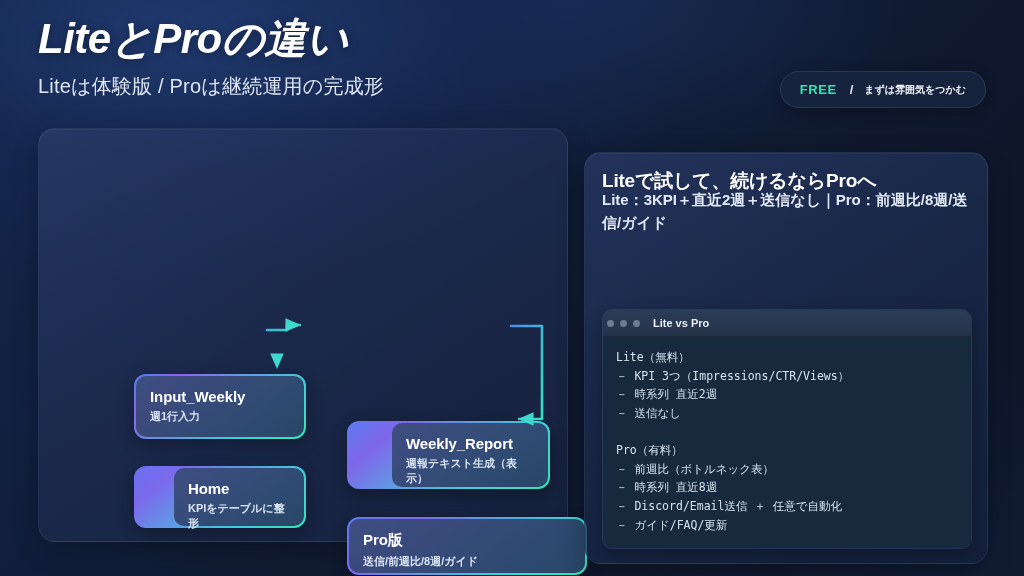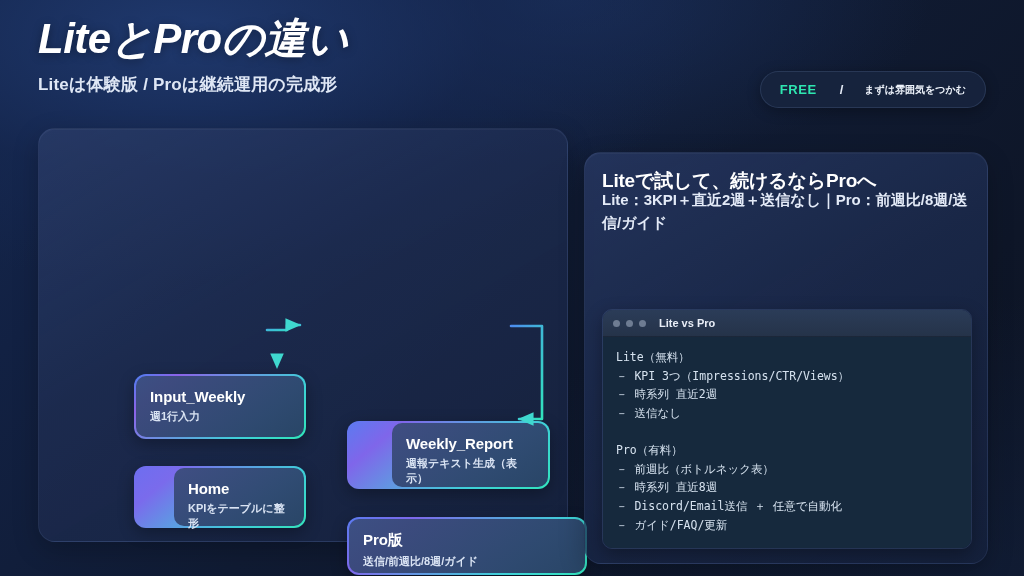--- a/index.html
+++ b/index.html
@@ -39,34 +39,34 @@
     font-weight: bold;
     color: #ffffff;
     letter-spacing: -0.5px;
     line-height: 1.18;
     text-shadow: 0 2px 10px rgba(0,0,0,0.35);
     white-space: nowrap;
     font-style: italic;
   }
   .subtitle {
     margin-top: 9px;
-    font-size: 17px;
-    font-weight: bold;
+    font-size: 20px;
+    font-weight: normal;
     color: #dfe7f5;
     letter-spacing: 0.2px;
     white-space: nowrap;
   }
 
   .badge {
     position: absolute;
     right: 38px;
     top: 71px;
     display: flex;
     align-items: center;
-    gap: 21px;
+    gap: 11px;
     padding: 10px 19px;
     border-radius: 999px;
     background: rgba(23,36,62,0.92);
     border: 1px solid rgba(120,150,200,0.18);
     box-shadow: 0 3px 14px rgba(0,0,0,0.30);
   }
   .badge-free {
     font-size: 13px;
     font-weight: bold;
     letter-spacing: 0.6px;
@@ -139,21 +139,21 @@
     border-radius: 10px;
     overflow: hidden;
     border: 1px solid rgba(120,150,200,0.16);
     box-shadow: 0 6px 18px rgba(0,0,0,0.32);
   }
   .codebar {
     height: 26px;
     background: linear-gradient(180deg, #2b3c58 0%, #253349 100%);
     display: flex;
     align-items: center;
-    padding: 0 10px;
+    padding: 0 4px;
     gap: 6px;
     border-bottom: 1px solid rgba(0,0,0,0.35);
   }
   .dot {
     width: 7px; height: 7px;
     border-radius: 50%;
     background: #6e7c92;
     flex: 0 0 auto;
   }
   .codetitle {

